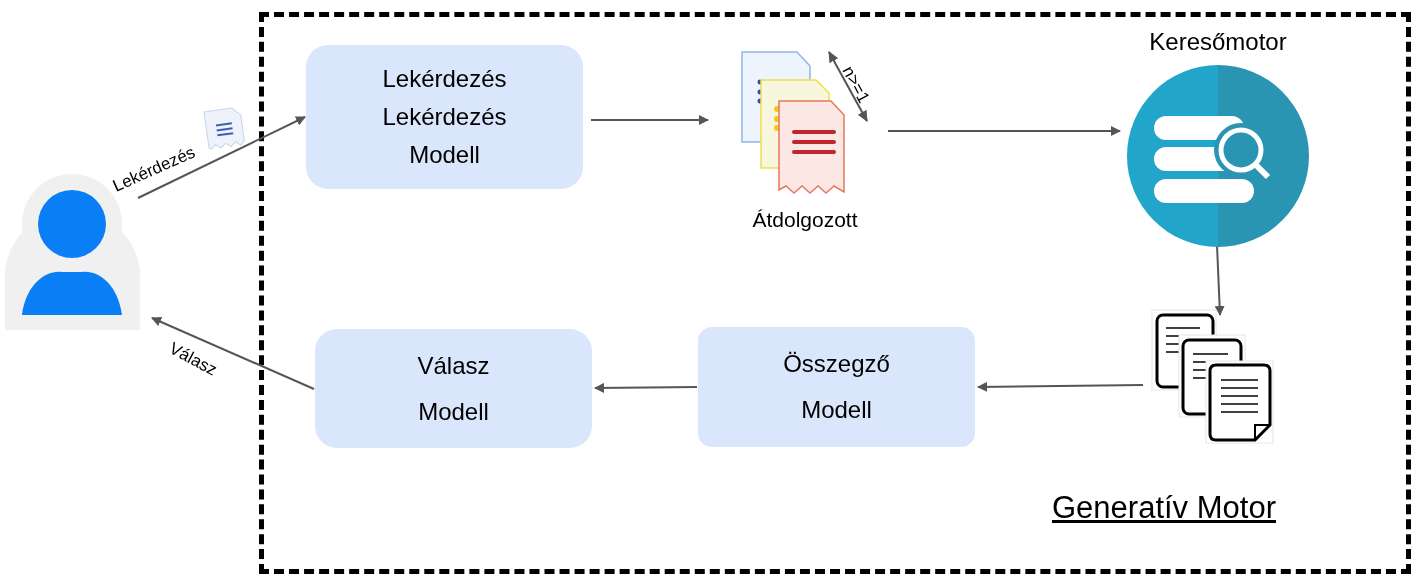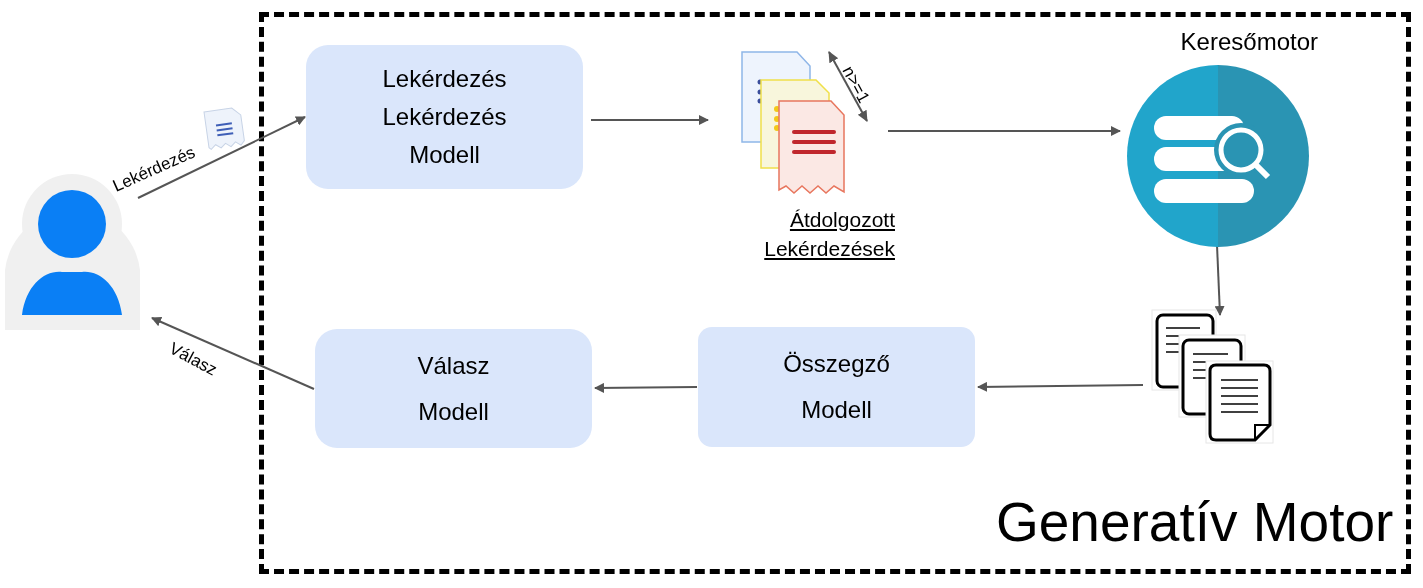--- a/index.html
+++ b/index.html
@@ -3,22 +3,22 @@
 <meta charset="utf-8">
 <style>
   html, body { margin: 0; padding: 0; background: #ffffff; }
   body { width: 1423px; height: 588px; position: relative; overflow: hidden;
          font-family: "Liberation Sans", sans-serif; color: #000; }
   .frame { position: absolute; left: 259px; top: 12px; width: 1152px; height: 562px;
            border: 5px dashed #000; box-sizing: border-box; }
   .box { position: absolute; background: #dae6fb; border-radius: 22px;
          display: flex; flex-direction: column; align-items: center; justify-content: center;
          font-size: 24px; line-height: 38px; text-align: center; }
-  .label { position: absolute; font-size: 21px; text-align: right; line-height: 29px; }
-  .motor-title { position: absolute; left: 996px; top: 490px; font-size: 55px; }
+  .label { position: absolute; font-size: 21px; text-align: center; line-height: 29px; }
+  .motor-title { position: absolute; left: 1052px; top: 490px; font-size: 31px; text-decoration: underline; }
   svg.overlay { position: absolute; left: 0; top: 0; }
 </style>
 </head>
 <body>
 
 <div class="frame"></div>
 
 <svg class="overlay" width="1423" height="588">
   <defs>
     <marker id="ah" markerWidth="10" markerHeight="10" refX="9" refY="5" orient="auto" markerUnits="userSpaceOnUse">
@@ -121,20 +121,19 @@
 <div class="box" style="left:315px;top:329px;width:277px;height:119px;line-height:46px;">
   <span>Válasz</span>
   <span>Modell</span>
 </div>
 
 <div class="box" style="left:698px;top:327px;width:277px;height:120px;line-height:46px;border-radius:14px;">
   <span>Összegző</span>
   <span>Modell</span>
 </div>
 
-<div class="label" style="left:715px;top:205px;width:180px;text-decoration:underline;">
+<div class="label" style="left:715px;top:205px;width:180px;">
   <div>Átdolgozott</div>
-  <div>Lekérdezések</div>
 </div>
 
 <div class="label" style="left:1118px;top:27px;width:200px;font-size:24px;">Keresőmotor</div>
 
 <div class="motor-title">Generatív Motor</div>
 
 </body></html>

